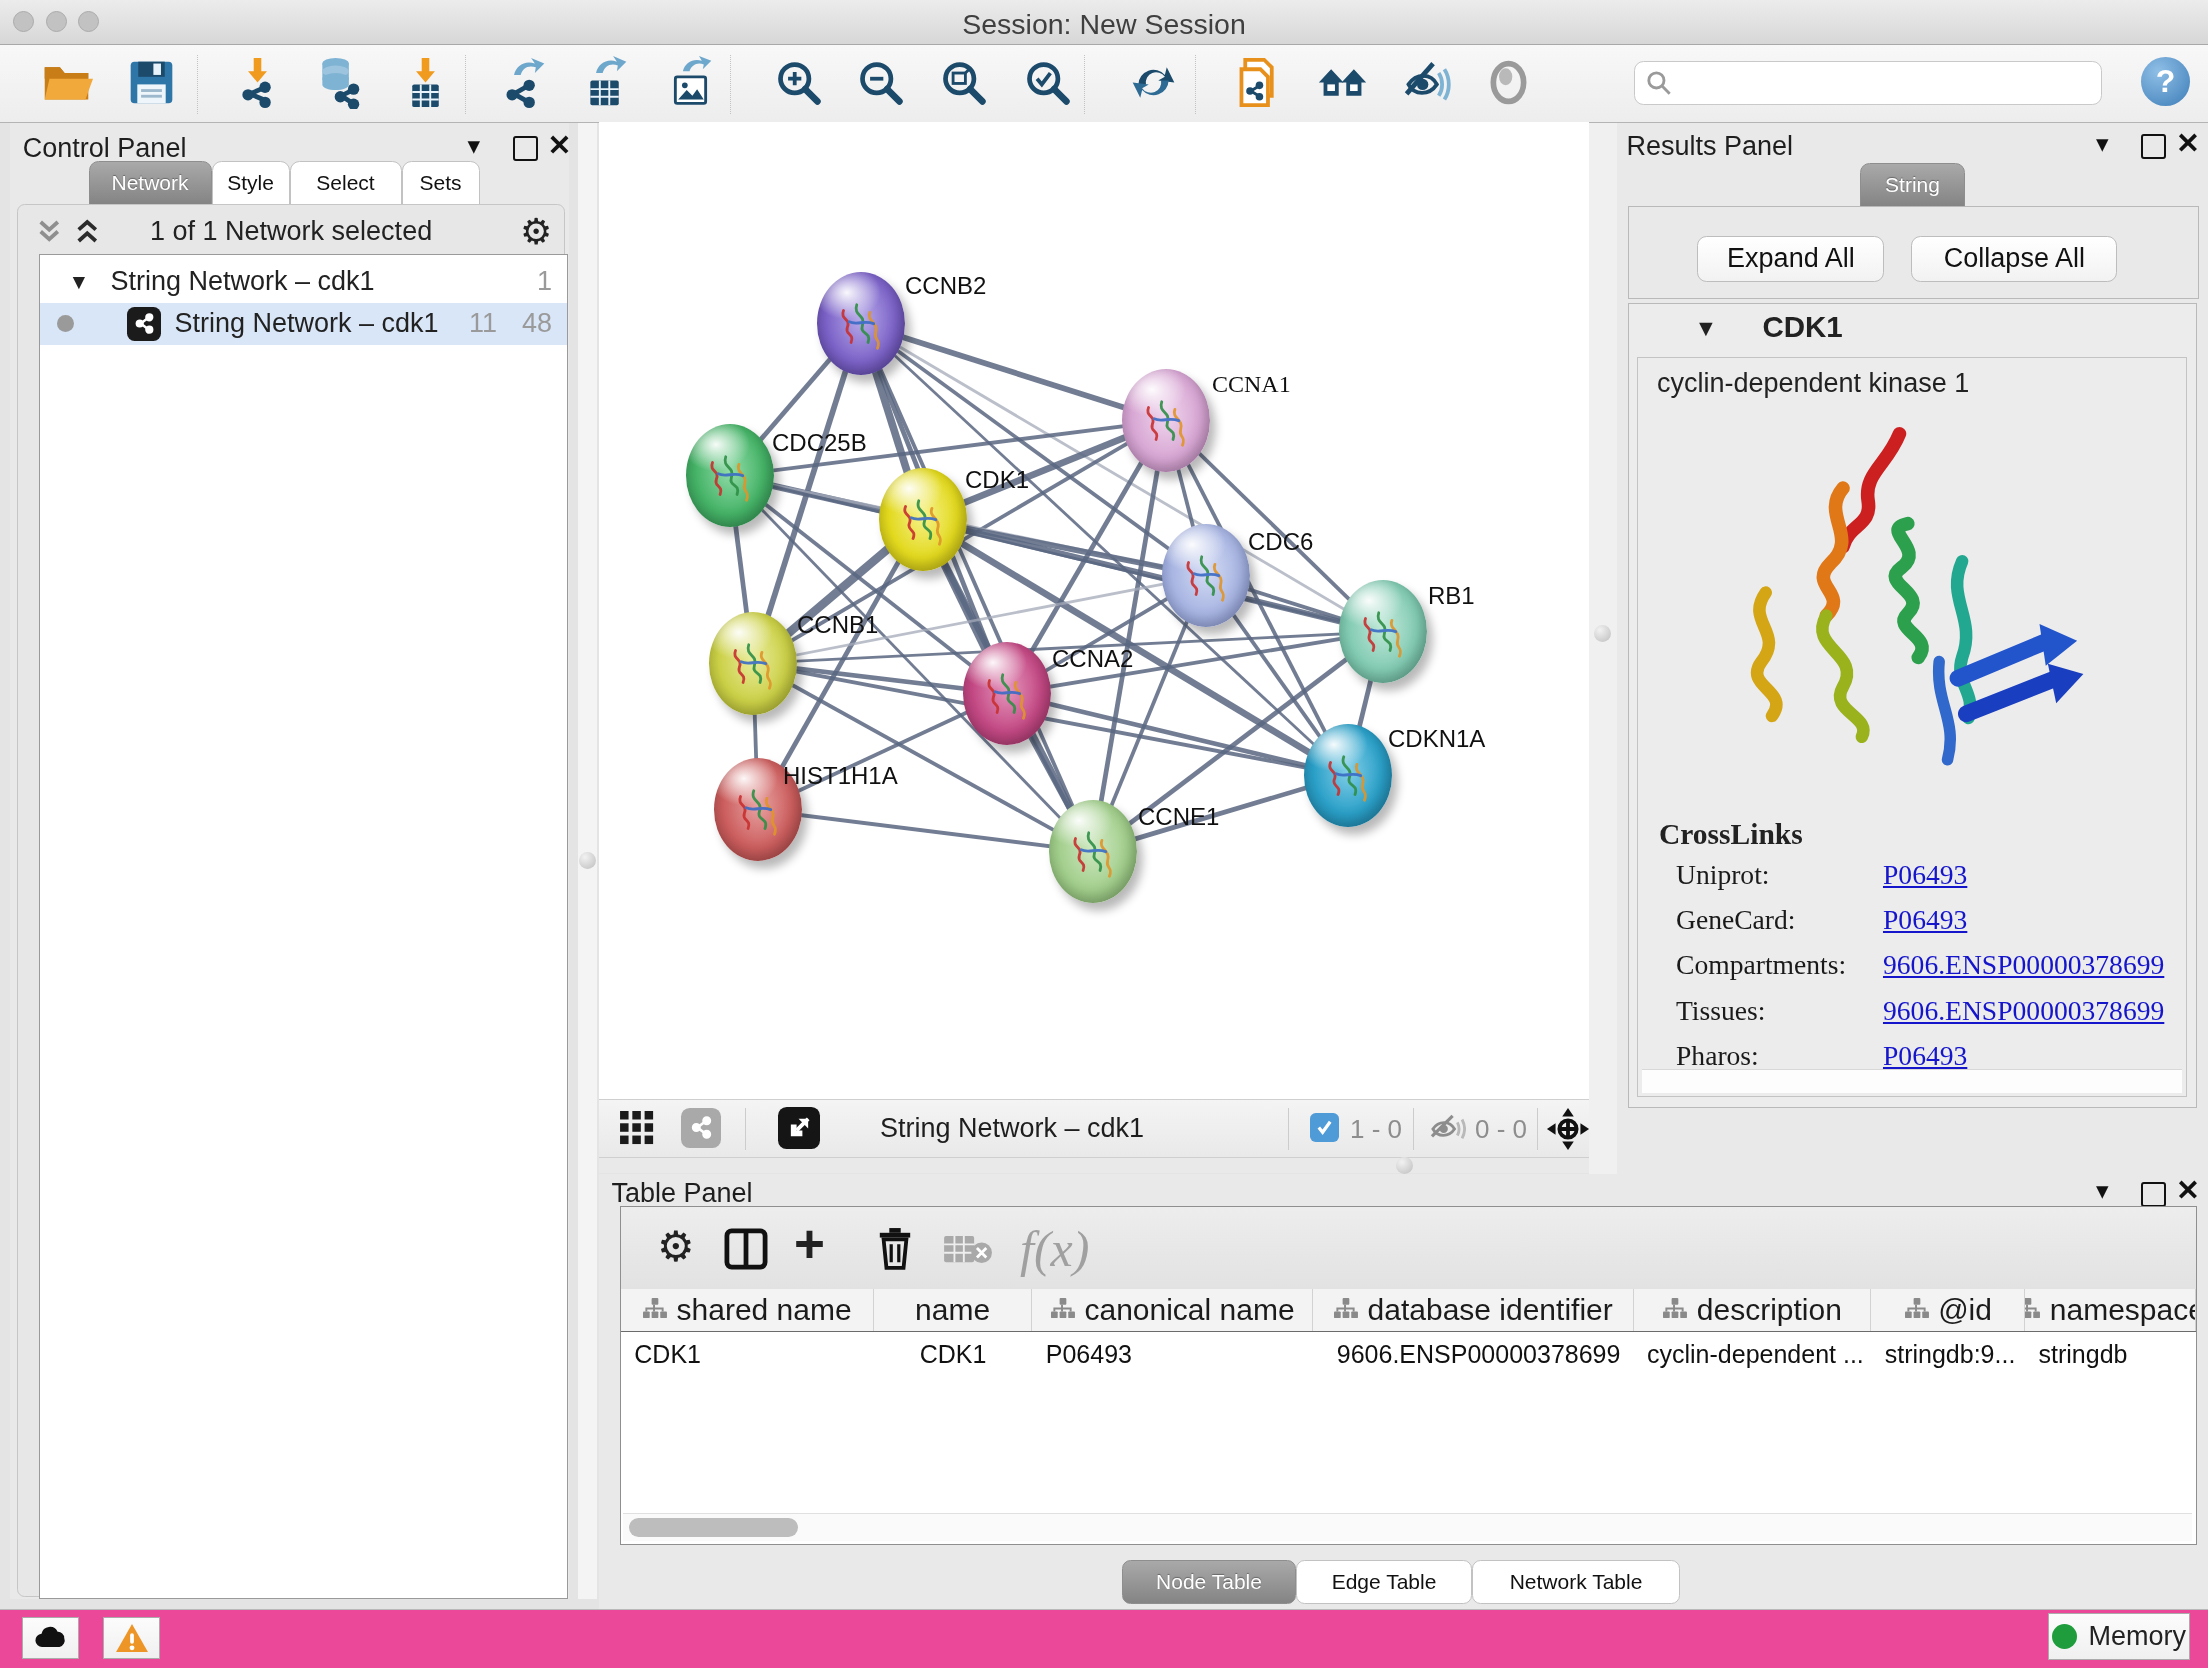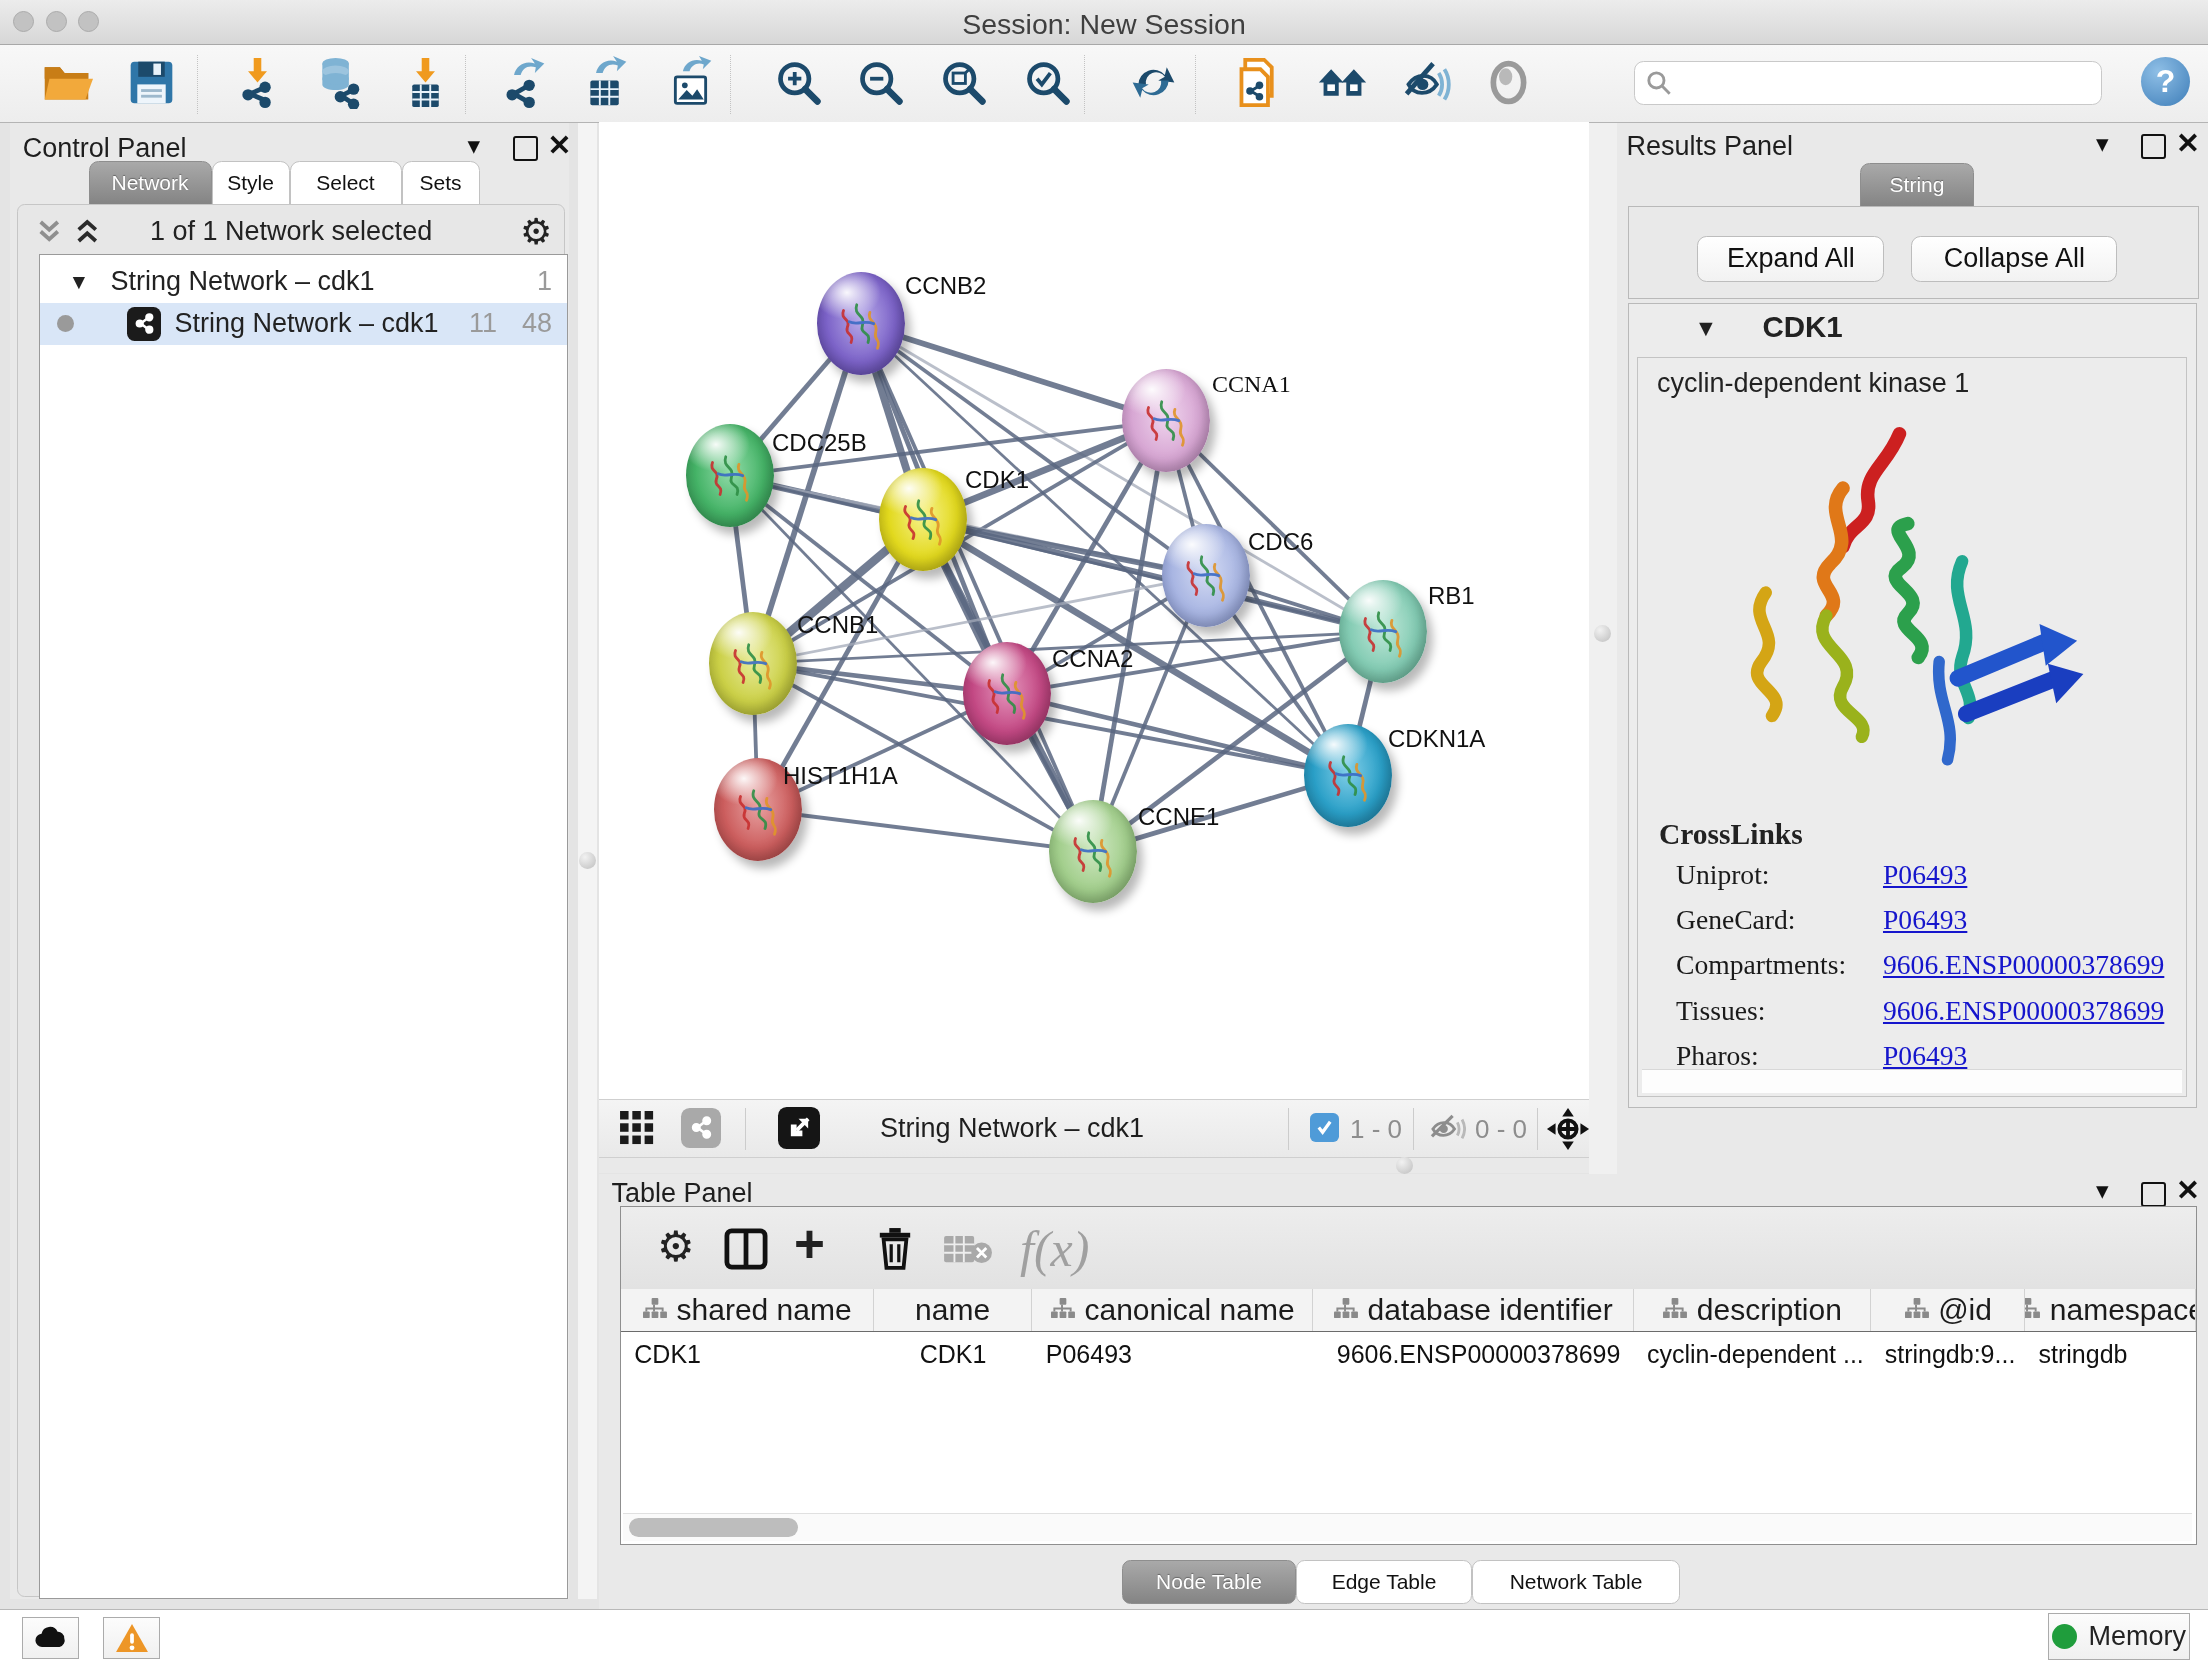--- a/index.html
+++ b/index.html
@@ -56,21 +56,21 @@
   .tbl-toolbar{left:0;top:0;width:100%;height:82px;background:linear-gradient(#ededed,#e2e2e2);border-bottom:1px solid #c2c2c2;}
   .th-row{left:0;top:82px;width:100%;height:42px;background:#f3f3f3;border-bottom:1.9px solid #6b6b6b;display:flex;}
   .th-cell{display:flex;align-items:center;justify-content:center;gap:9.5px;border-right:1px solid #d2d2d2;
            font-size:30px;color:#1b1b1b;box-sizing:border-box;overflow:hidden;white-space:nowrap;}
   .td-row{left:0;top:126px;width:100%;height:42px;display:flex;background:#fff;}
   .td-cell{font-size:25px;color:#111;display:flex;align-items:center;box-sizing:border-box;
            overflow:hidden;white-space:nowrap;padding:0 13.3px;}
   .hscroll{left:1.9px;top:306px;width:1569px;height:27px;background:#fafafa;border-top:1px solid #e0e0e0;}
   .hthumb{left:5.7px;top:3.8px;width:169px;height:19px;border-radius:9.5px;background:#bdbdbd;}
   
-  .statusbar{left:0;top:1609px;width:2208px;height:59px;background:#ffffff;border-top:1px solid #b9b9b9;}
+  .statusbar{left:0;top:1609px;width:2208px;height:59px;background:#ec4899;border-top:1px solid #b9b9b9;}
   .sb-btn{background:linear-gradient(#fcfcfc,#f0f0f0);border:1.9px solid #ababab;display:flex;
           align-items:center;justify-content:center;}
   .splitter-dot{width:17px;height:17px;border-radius:50%;background:radial-gradient(circle at 35% 30%,#f2f2f2,#bdbdbd);}
 </style>
 </head>
 <body>
 
 <div class="abs titlebar">
   <div class="abs tl-dot" style="left:13.3px;"></div>
   <div class="abs tl-dot" style="left:46px;"></div>
@@ -549,21 +549,21 @@
 
 <div class="abs" style="left:1589px;top:123px;width:27.6px;height:1051px;background:#f0f0f0;">
   <div class="splitter-dot abs" style="left:4.8px;top:502px;"></div>
 </div>
 
 <div class="abs" style="left:1617px;top:123px;width:592px;height:1051px;background:#e9e9e9;">
   <div class="abs panel-title" style="left:9.5px;top:7.6px;">Results Panel</div>
   <div class="abs ph-collapse" style="left:479px;top:5.7px;">▾</div>
   <div class="abs" style="left:524px;top:11.4px;width:21px;height:21px;border:2.9px solid #111;border-radius:2.9px;"></div>
   <div class="abs ph-x" style="left:559px;top:3.8px;">✕</div>
-  <div class="abs tab sel" style="left:243px;top:40px;width:114px;">String</div>
+  <div class="abs tab sel" style="left:243px;top:40px;width:105px;">String</div>
 
   <div class="abs rp-groupbox" style="left:11.4px;top:83px;">
     <div class="btn abs" style="left:68px;top:28.5px;width:185px;height:44px;">Expand All</div>
     <div class="btn abs" style="left:282px;top:28.5px;width:204px;height:44px;">Collapse All</div>
   </div>
 
   <div class="abs rp-content" style="left:11.4px;top:180px;">
     <span class="abs" style="left:65px;top:11.4px;font-size:23px;">▼</span>
     <div class="abs" style="left:133px;top:5.7px;font-size:29.5px;font-weight:bold;">CDK1</div>
     <div class="abs rp-inner">

